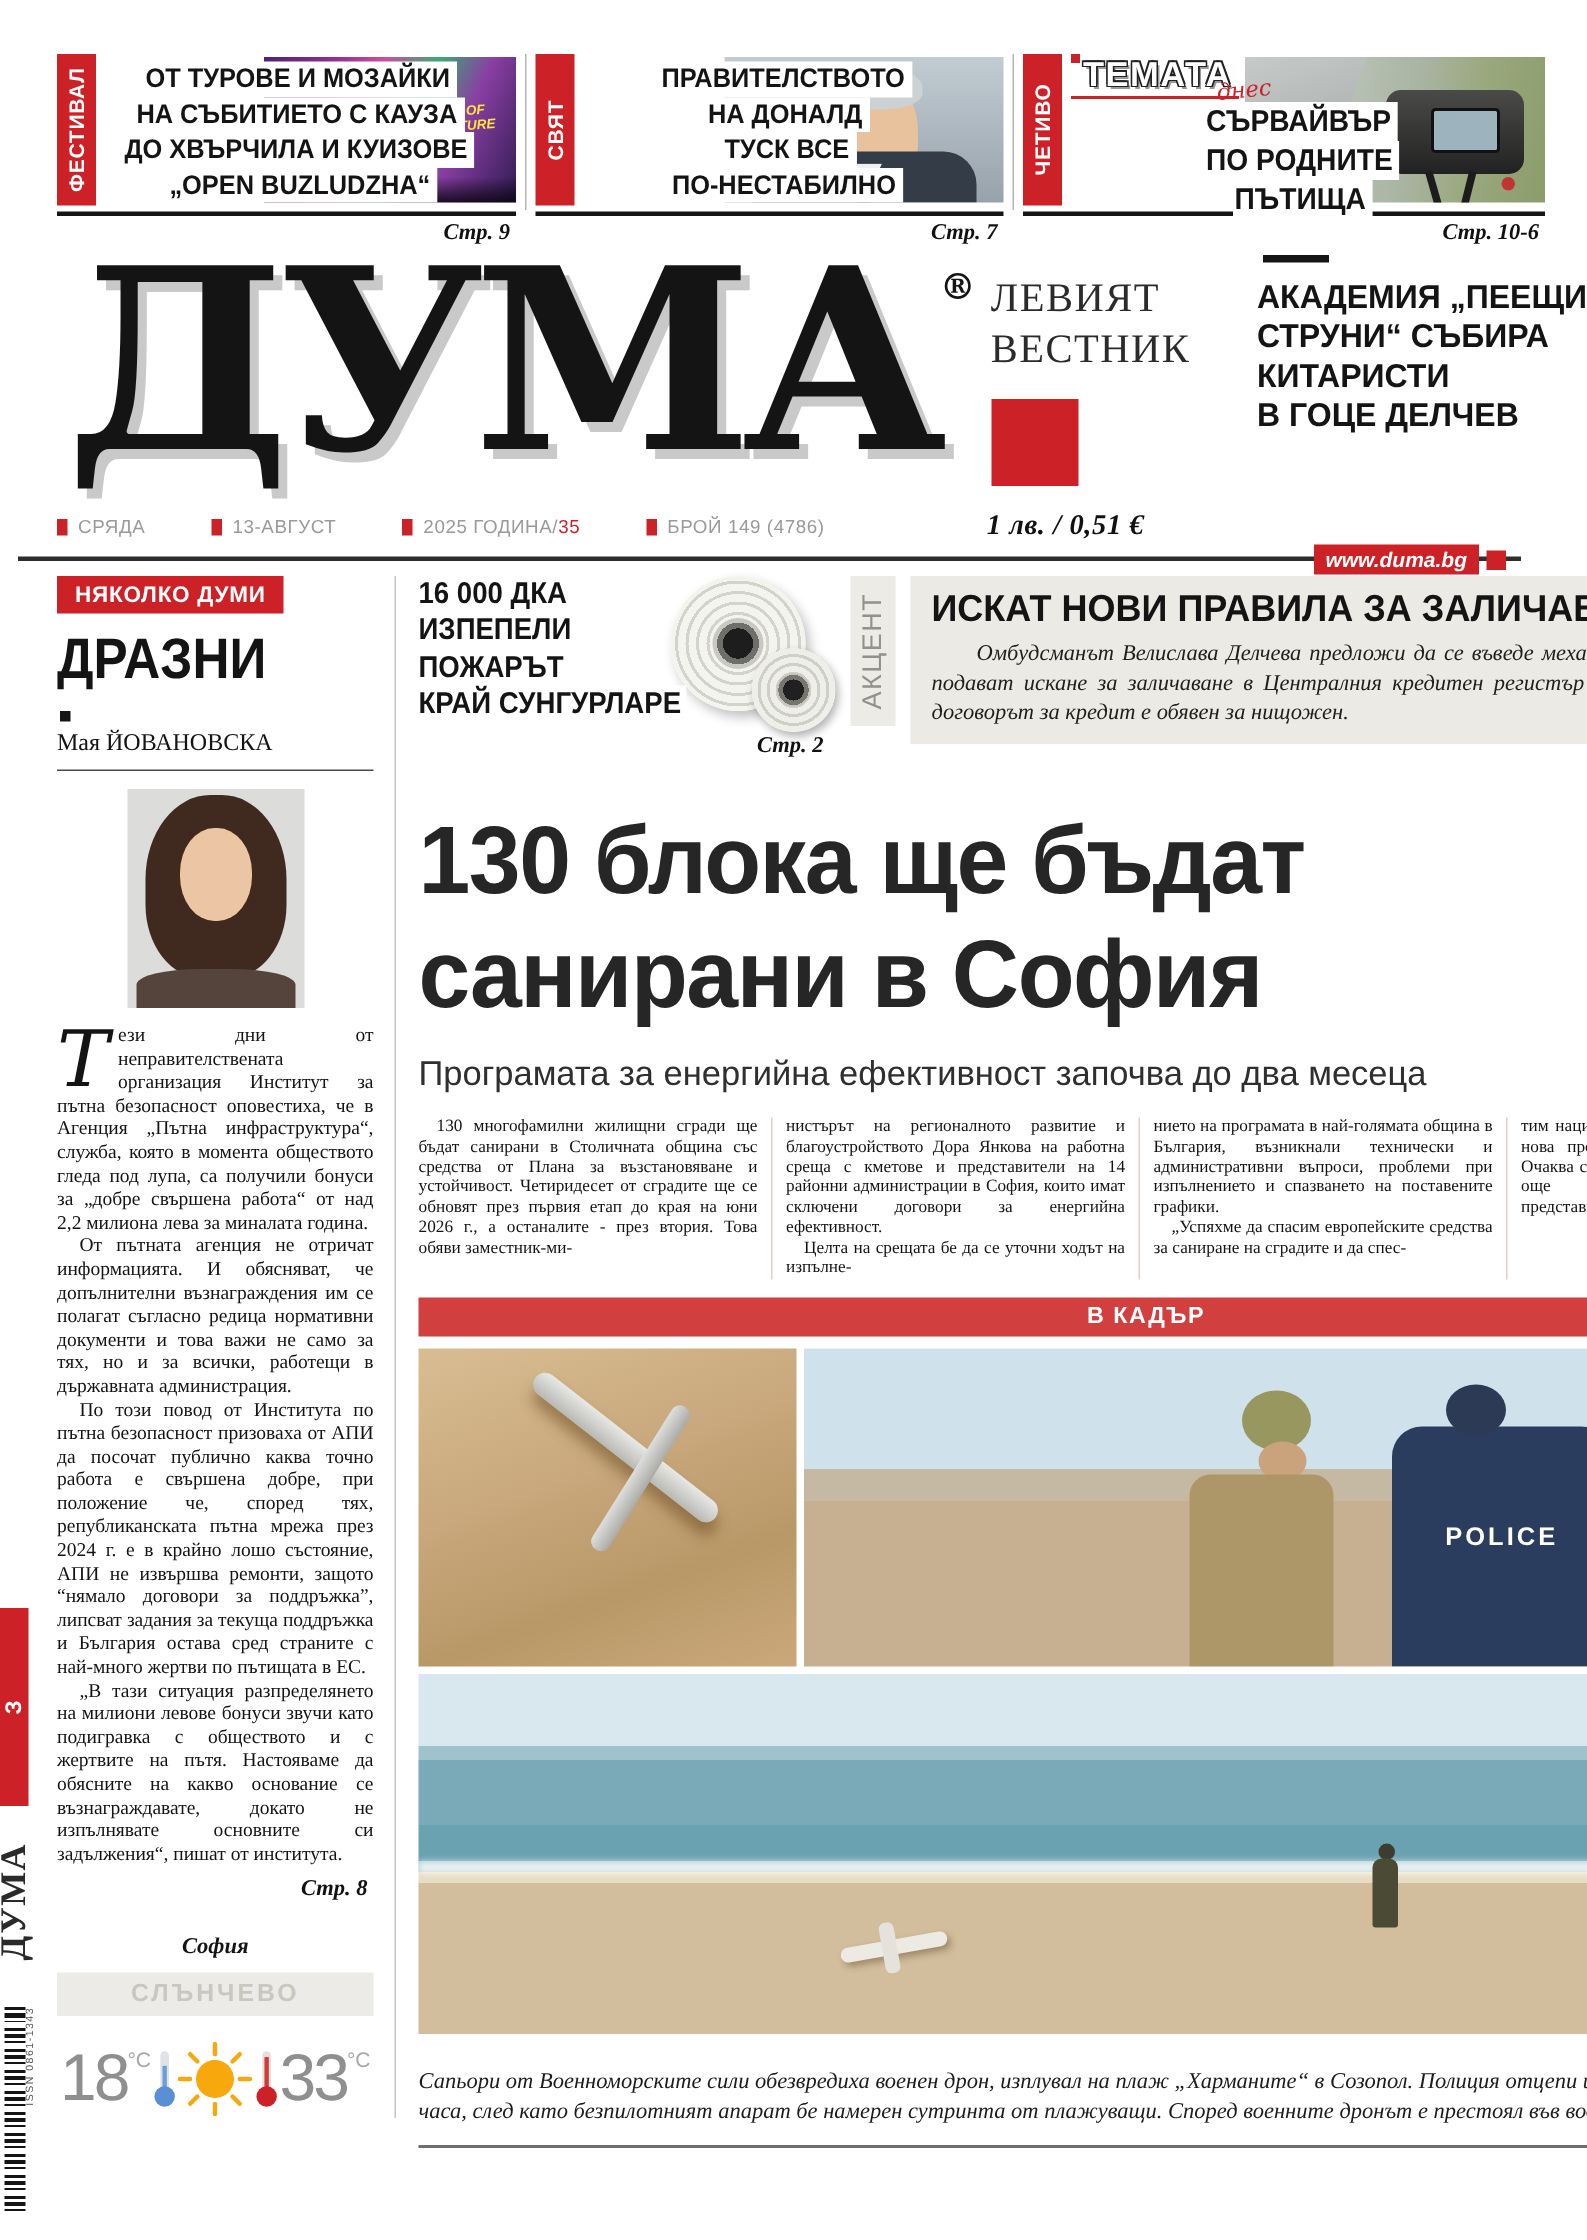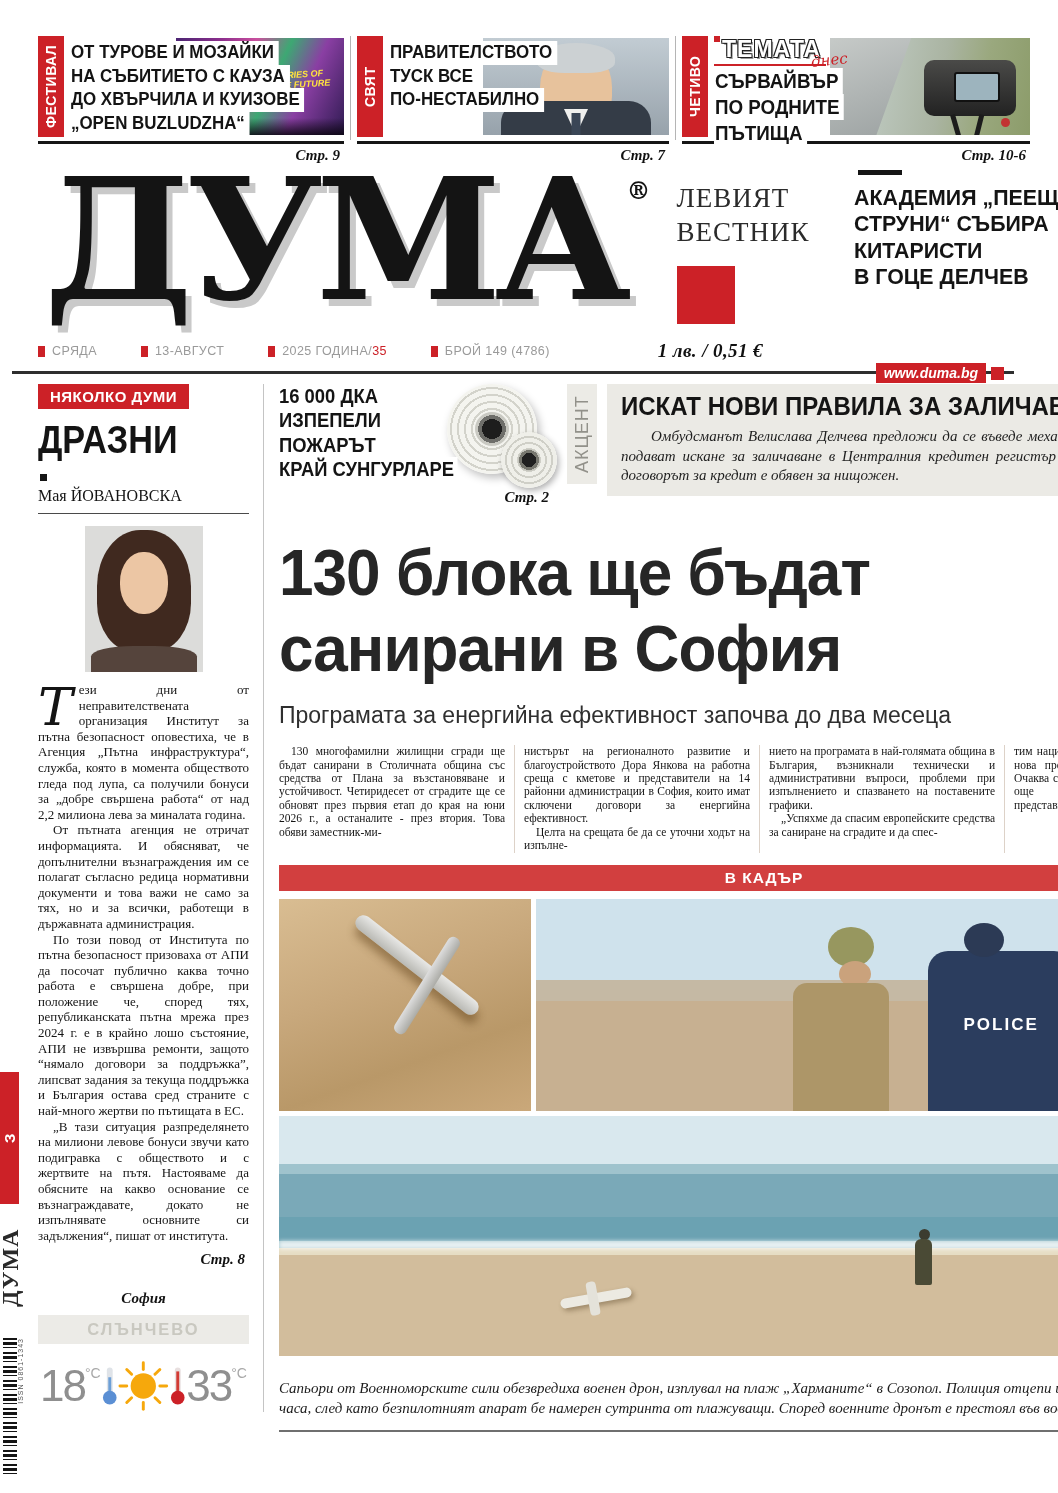--- a/index.html
+++ b/index.html
@@ -24,21 +24,21 @@
   
   .top-strip{position:absolute;top:36px;left:38px;width:994px;display:flex;}
   .teaser{display:flex;flex-direction:column;}
   .t1{width:306px}.t2{width:312px}.t3{width:348px}
   .tsep{width:1px;background:#b5b5b5;margin:0 6px 24px 6px;}
   .tbody{display:flex;height:108px;border-bottom:3px solid #151515;padding-bottom:4px;}
   .vlabel{width:26px;background:var(--red);color:#fff;font-weight:bold;font-size:14px;letter-spacing:.5px;
       writing-mode:vertical-rl;transform:rotate(180deg);display:flex;align-items:center;justify-content:center;}
   .tcontent{position:relative;flex:1;margin-left:6px;}
   .timg{position:absolute;top:2px;bottom:2px;right:0;overflow:hidden;}
-  .thead{position:relative;z-index:2;padding-top:5px;}
+  .thead{position:relative;z-index:2;padding-top:5px;text-align:center;}
   .hlrow{line-height:1.2;}
   .hl{display:inline-block;background:#fff;padding:1px 5px 1px 1px;font-weight:800;font-size:18px;
       white-space:nowrap;transform:scaleX(.94);transform-origin:0 50%;}
   .t3 .hl{font-size:20px;}
   .teaser .pageref{margin-top:3px;padding-right:4px;}
 
   .buzludzha{width:168px;background:linear-gradient(115deg,#4a2472 0%,#8e2f8e 22%,#c94f9e 38%,#3da873 55%,#8a3fa3 72%,#2f1b52 100%);}
   .buzludzha::after{content:"";position:absolute;left:0;right:0;bottom:0;height:18%;
       background:linear-gradient(transparent,rgba(10,5,15,.85));}
   .imgtext{position:absolute;right:5px;top:32%;width:66px;color:#ffe33e;font-weight:800;font-size:9px;
@@ -62,21 +62,21 @@
       border:2px solid #111;border-radius:3px;}
   .cam-knob{position:absolute;right:20px;top:80px;width:9px;height:9px;border-radius:50%;background:#c23333;}
   .cam-leg1{position:absolute;right:50px;top:76px;width:5px;height:36px;background:#1c1c1c;transform:rotate(14deg);}
   .cam-leg2{position:absolute;right:70px;top:76px;width:5px;height:36px;background:#1c1c1c;transform:rotate(-16deg);}
 
   
   .masthead{position:absolute;top:168px;left:44px;width:988px;height:160px;display:flex;}
   .mh-logo{font-family:"DejaVu Serif",serif;font-weight:bold;font-size:168px;line-height:.86;
       letter-spacing:-7px;color:#141414;text-shadow:6px 7px 0 #c9c9c9;white-space:nowrap;}
   .mh-reg{font-size:24px;letter-spacing:0;text-shadow:none;position:relative;top:-100px;left:2px;}
-  .mh-mid{margin-left:28px;padding-top:14px;}
+  .mh-mid{margin-left:12px;padding-top:14px;}
   .tagline{font-family:"Liberation Serif",serif;font-size:27px;color:#2b2b2b;line-height:1.25;letter-spacing:1px;}
   .mh-sq{width:58px;height:58px;background:var(--red);margin-top:16px;}
   .mh-teaser{margin-left:44px;padding-top:2px;width:330px;}
   .mh-topbar{width:44px;height:5px;background:#151515;margin:0 0 10px 4px;}
   .mh-trow{display:flex;}
   .mh-title{flex:1;font-weight:800;font-size:22px;line-height:1.25;}
   .mh-title .hlrow{white-space:nowrap;transform:scaleX(.97);transform-origin:0 50%;}
   .mh-circle{width:92px;height:92px;border-radius:50%;overflow:hidden;position:relative;background:#d6d6d6;
       margin-left:4px;margin-top:4px;flex:none;}
   .g-body{position:absolute;bottom:-8px;left:2px;width:88px;height:42px;background:#1f1f22;border-radius:40% 40% 0 0;}
@@ -247,20 +247,21 @@
       <div class="vlabel">СВЯТ</div>
       <div class="tcontent">
         <div class="timg tusk">
           <div class="tusk-head"></div>
           <div class="tusk-suit"></div>
           <div class="tusk-shirt"></div>
           <div class="tusk-tie"></div>
         </div>
         <div class="thead">
           <div class="hlrow"><span class="hl">ПРАВИТЕЛСТВОТО</span></div>
+          <div class="hlrow"><span class="hl">НА ДОНАЛД</span></div>
           <div class="hlrow"><span class="hl">ТУСК ВСЕ</span></div>
           <div class="hlrow"><span class="hl">ПО-НЕСТАБИЛНО</span></div>
         </div>
       </div>
     </div>
     <div class="pageref">Стр. 7</div>
   </div>
 
   <div class="tsep"></div>
 

